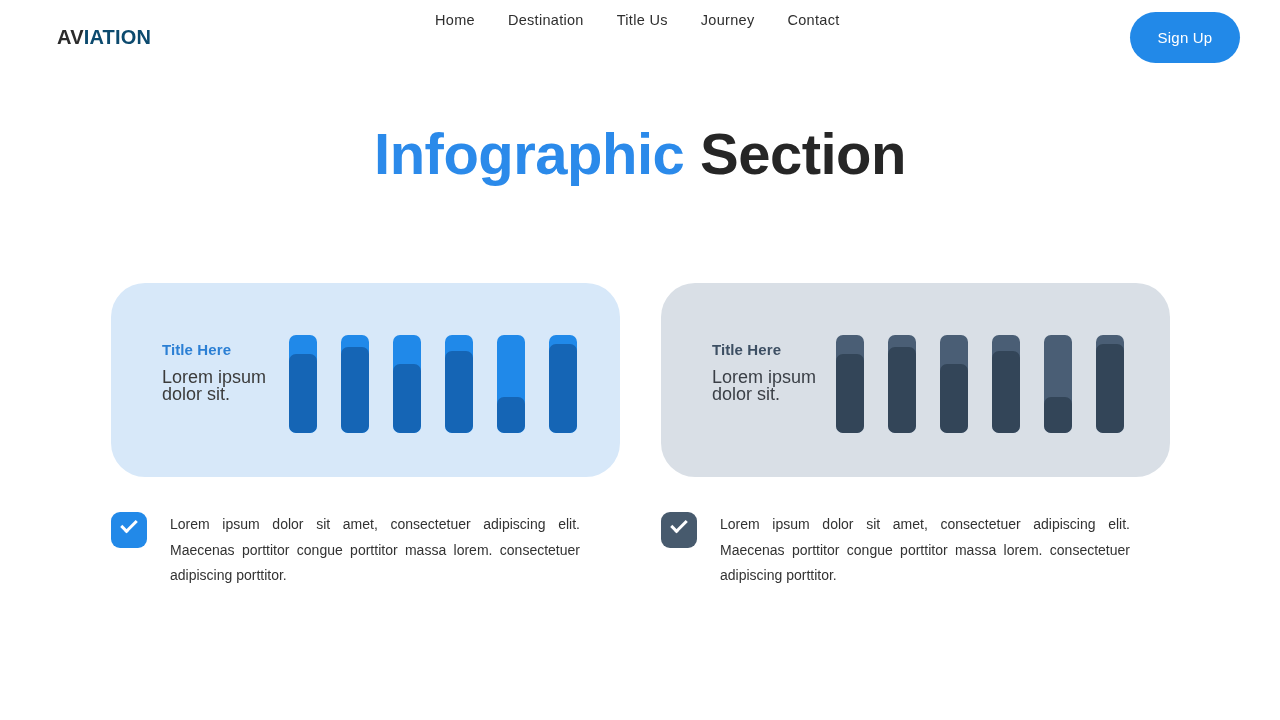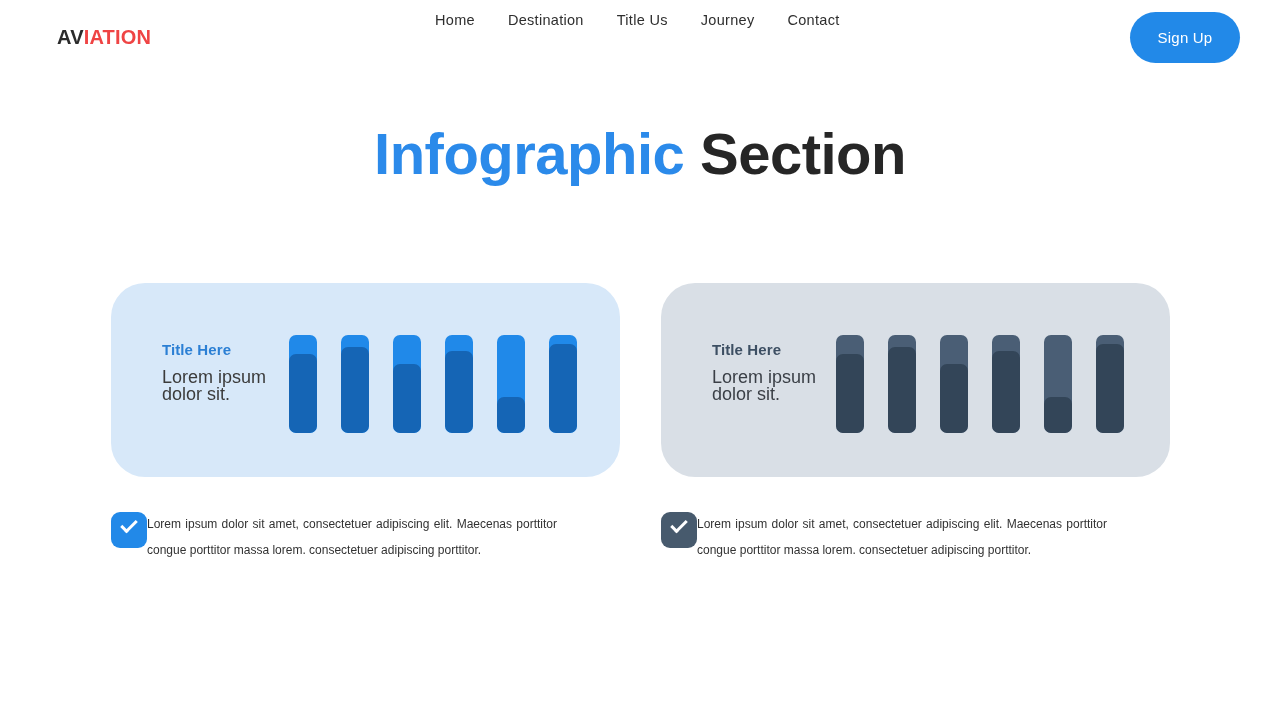--- a/index.html
+++ b/index.html
@@ -25,21 +25,21 @@
     position: absolute;
     left: 57px;
     top: 27px;
     font-size: 20px;
     font-weight: bold;
     letter-spacing: 0.2px;
     line-height: 1;
     white-space: nowrap;
   }
   .logo .logo-dark  { color: #2b2b2b; }
-  .logo .logo-blue  { color: #ef4444; }
+  .logo .logo-blue  { color: #0c4a6e; }
 
   .nav {
     position: absolute;
     left: 435px;
     top: 12px;
     display: flex;
     align-items: center;
     gap: 0px;
   }
   .nav-item {
@@ -195,21 +195,22 @@
     left: 10px;
     top: 8px;
     width: 16px;
     height: 9px;
     border-left: 3px solid #ffffff;
     border-bottom: 3px solid #ffffff;
     transform: rotate(-45deg);
   }
 
   .caption-text {
-    font-size: 12px;
+    margin-left: 23px;
+    font-size: 14px;
     line-height: 25.5px;
     color: #323232;
     text-align: justify;
     width: 410px;
   }
 </style>
 </head>
 <body>
 
 <div class="header">

